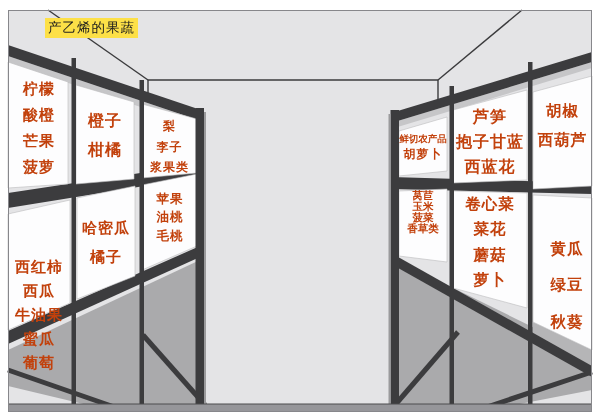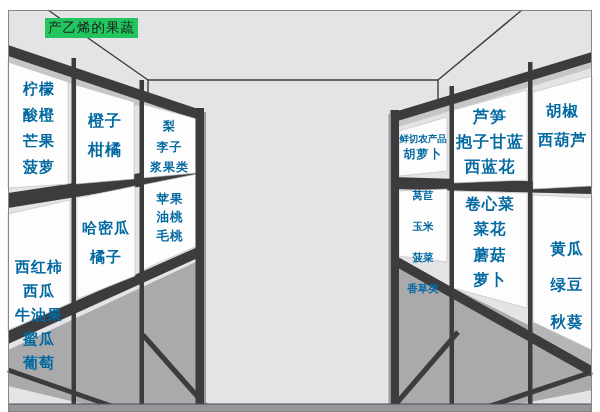--- a/index.html
+++ b/index.html
@@ -1,36 +1,36 @@
 <!DOCTYPE html>
 <html><head>
 <meta charset="utf-8">
 <style>
   html,body{margin:0;padding:0;background:#fff;}
   #canvas{position:relative;width:600px;height:412px;background:#ffffff;overflow:hidden;
           font-family:"DejaVu Sans","Liberation Sans",sans-serif;}
   #scene-svg{position:absolute;left:0;top:0;}
   .anno{position:absolute;color:#1b1b1d;font-size:13.5px;letter-spacing:1px;
-        background:#22c55e;padding:1px 3px;white-space:nowrap;}
+        background:#fde047;padding:1px 3px;white-space:nowrap;}
   .panel-text{position:absolute;display:flex;flex-direction:column;align-items:center;
-              color:#0369a1;font-weight:bold;text-align:center;line-height:1.06;
+              color:#c2410c;font-weight:bold;text-align:center;line-height:1.06;
               letter-spacing:1px;white-space:nowrap;}
   
   .p-l1{left:10px;top:82px;width:58px;font-size:15px;gap:10px;}
   .p-l2{left:76px;top:113px;width:58px;font-size:16px;gap:12px;}
   .p-l3{left:142px;top:120px;width:55px;font-size:12px;gap:8px;}
   .p-l4{left:8px;top:213px;width:62px;font-size:15px;gap:8px;margin-top:47px;}
   .p-l5{left:77px;top:221px;width:58px;font-size:15px;gap:13px;}
   .p-l6{left:143px;top:192px;width:54px;font-size:12.5px;gap:5px;align-items:center;}
   
   .p-r1{left:399px;top:134px;width:48px;font-size:12px;gap:4px;}
   .p-r1 .small{font-size:9.5px;letter-spacing:0;}
   .p-r2{left:452px;top:109px;width:76px;font-size:16px;gap:8px;}
   .p-r3{left:533px;top:103px;width:59px;font-size:15.5px;gap:13px;}
-  .p-r4{left:399px;top:190px;width:48px;font-size:10.5px;gap:20px;letter-spacing:0;}
+  .p-r4{left:399px;top:190px;width:48px;font-size:10.5px;gap:0;letter-spacing:0;}
   .p-r5{left:452px;top:196px;width:76px;font-size:15.5px;gap:9px;}
   .p-r6{left:533px;top:241px;width:68px;font-size:15.5px;gap:20px;}
 </style>
 </head>
 <body>
 
 <div id="canvas">
 
 <svg id="scene-svg" width="600" height="412" viewBox="0 0 600 412">
 

